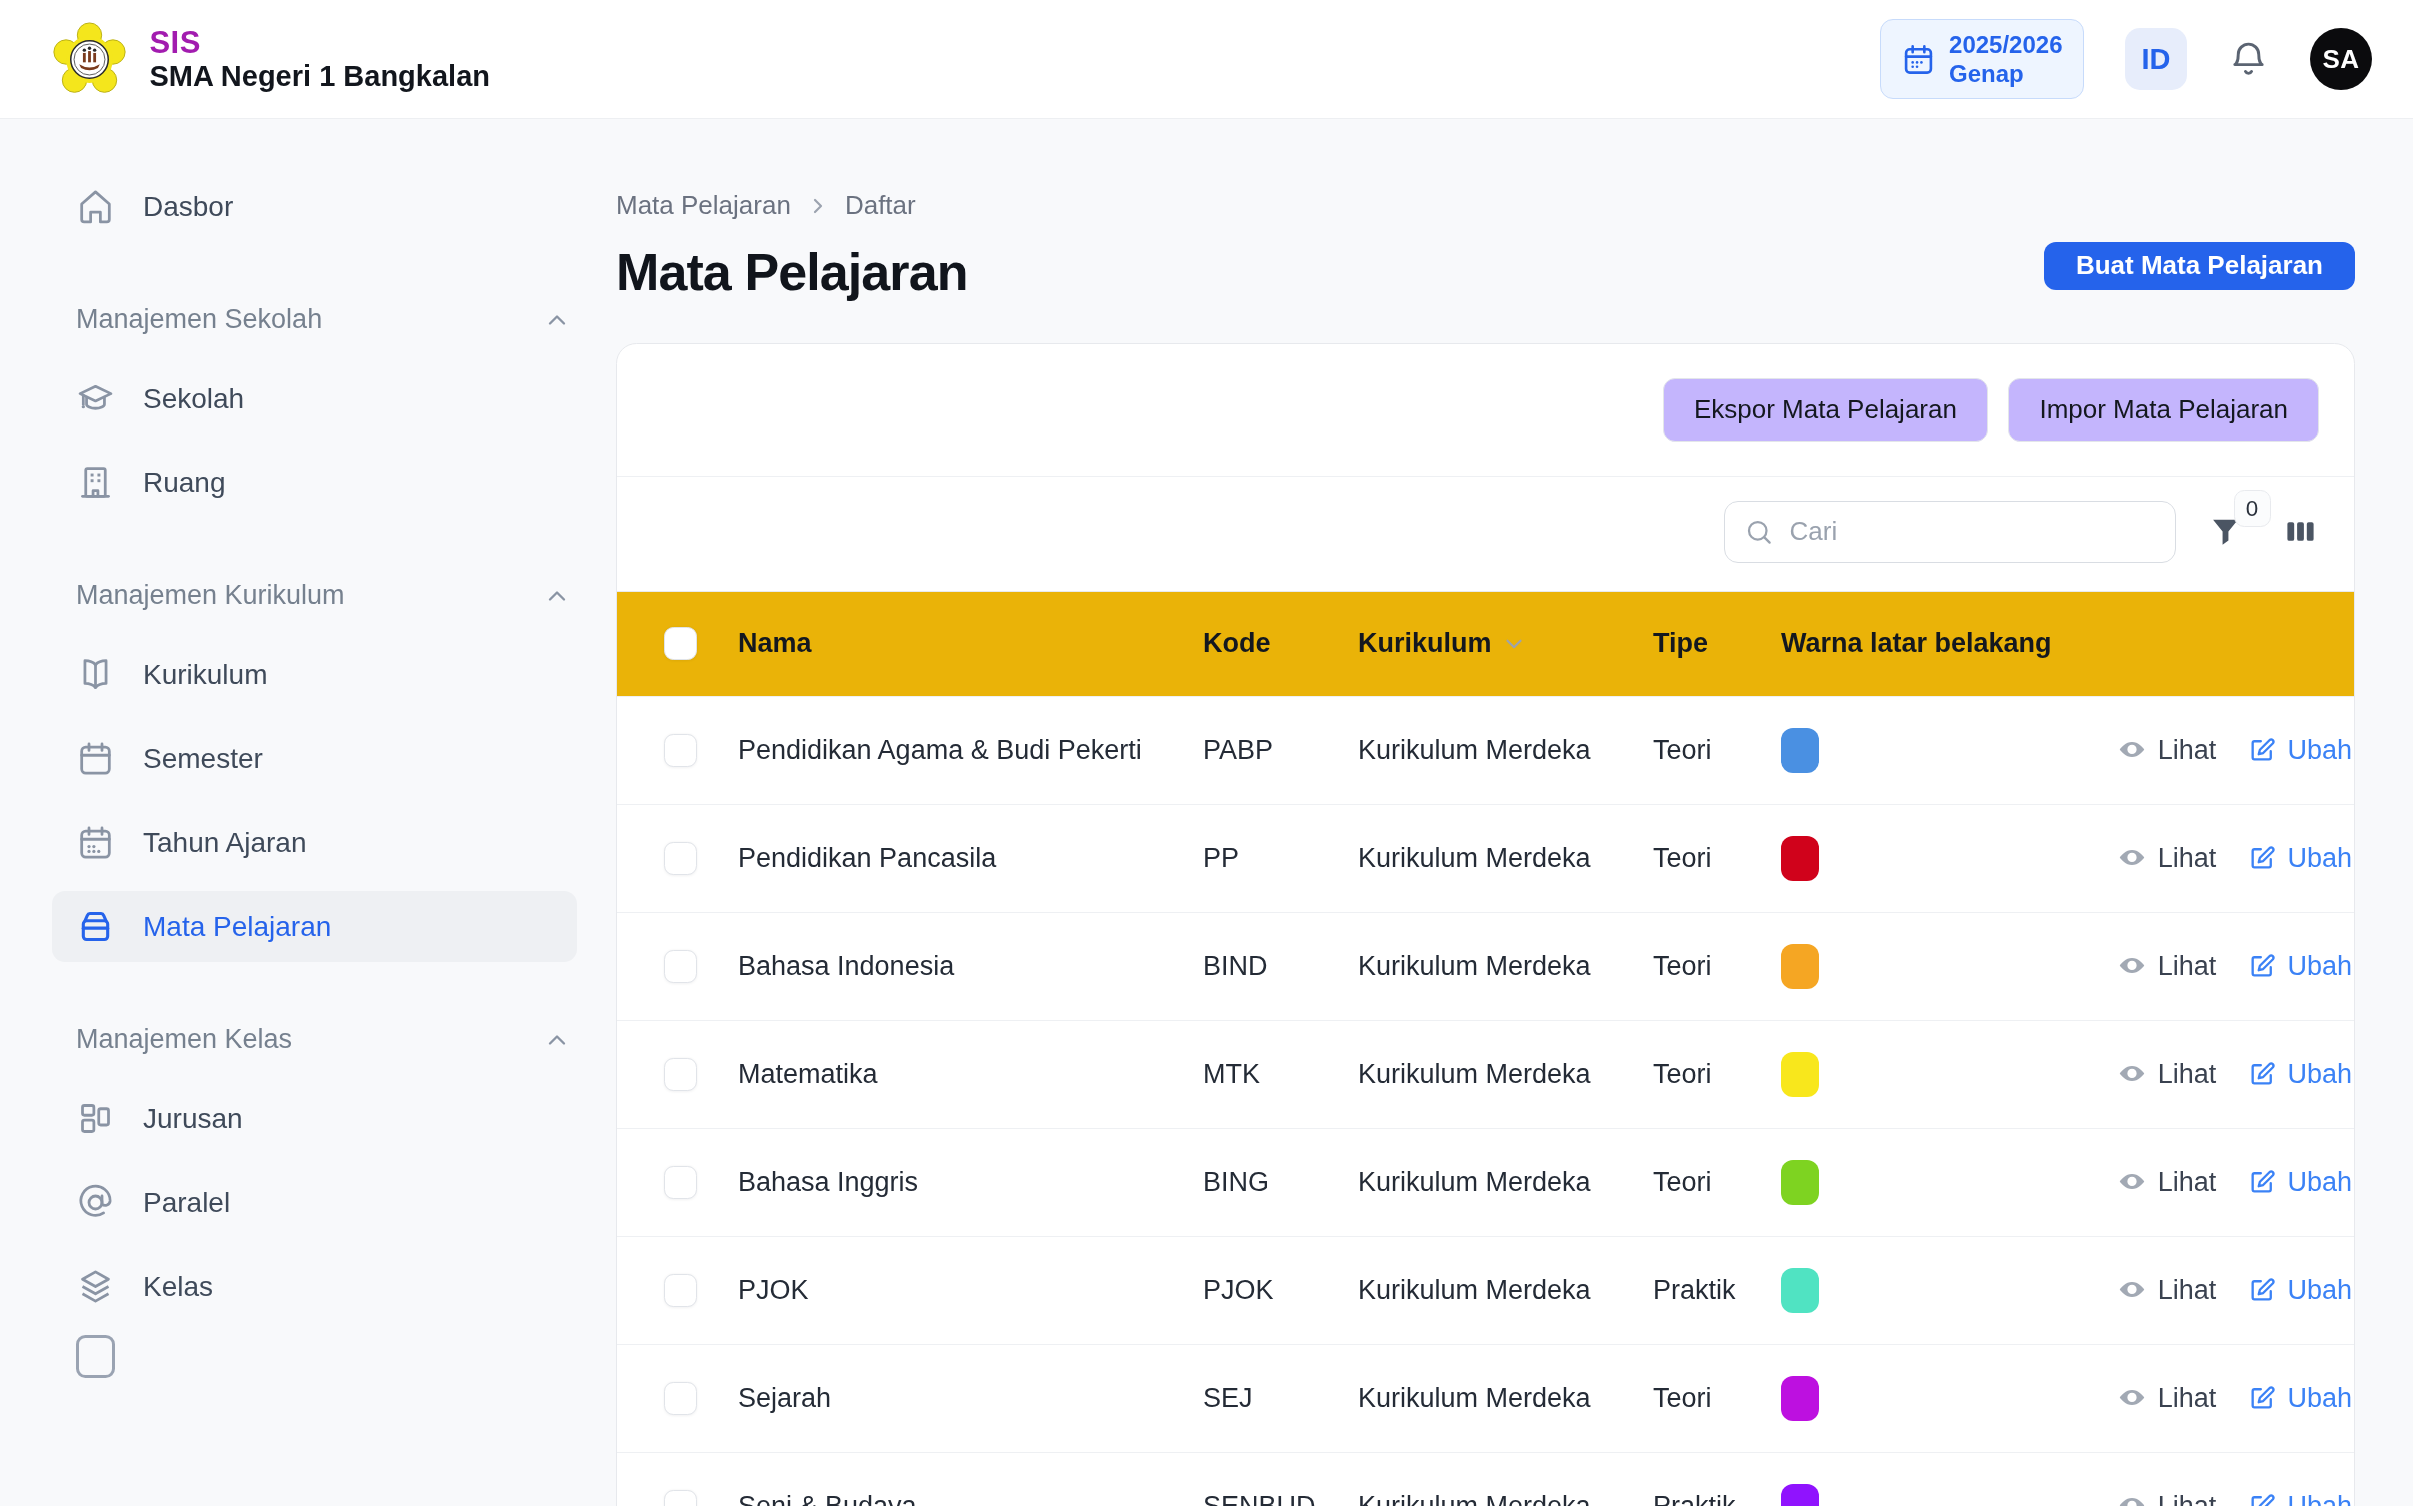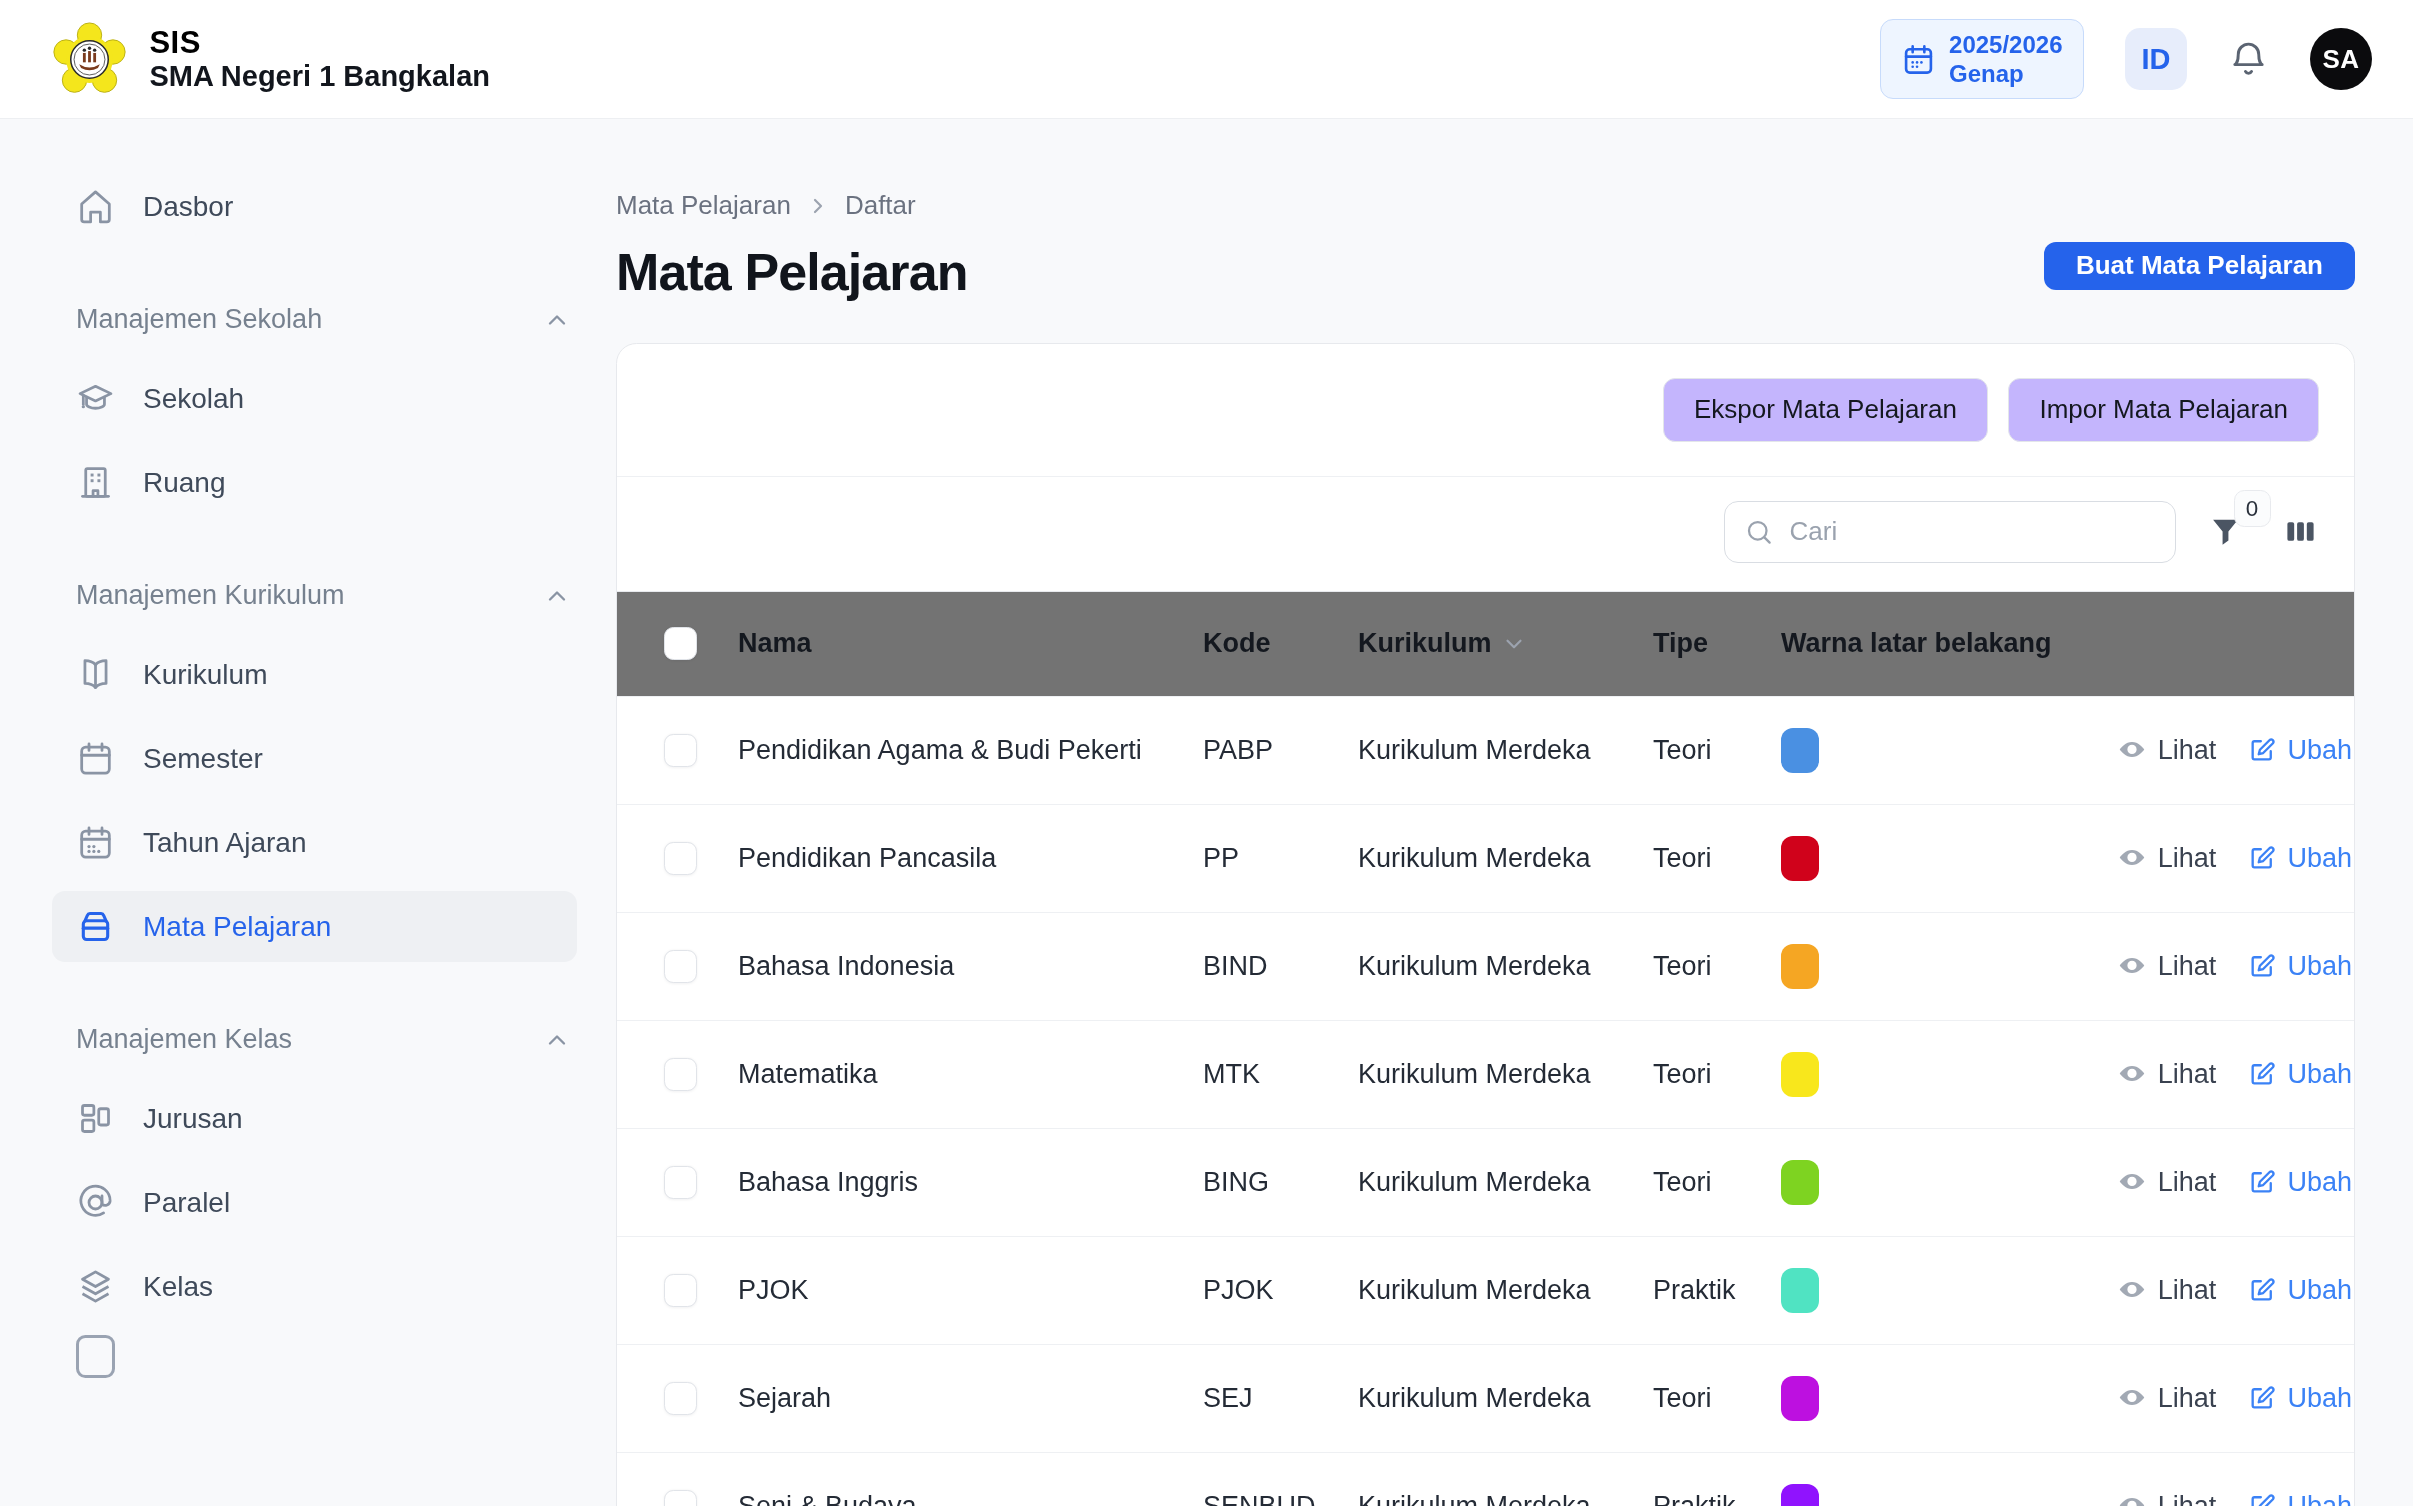--- a/index.html
+++ b/index.html
@@ -13,21 +13,21 @@
 
   
   .topbar {
     height:119px; background:#ffffff; border-bottom:1.9px solid #edeff2;
     display:flex; align-items:center; justify-content:space-between;
     padding:0 41px 0 52px;
   }
   .brand { display:flex; align-items:center; gap:22.4px; }
   .logo { width:75px; height:75px; }
   .brand-text { line-height:1.15; }
-  .app-name { font-size:31px; font-weight:700; color:#000000; letter-spacing:0.5px; }
+  .app-name { font-size:31px; font-weight:700; color:#a21caf; letter-spacing:0.5px; }
   .school-name { font-size:29px; font-weight:700; color:#12161d; }
   .topbar-right { display:flex; align-items:center; gap:41px; }
   .year-pill {
     display:flex; align-items:center; gap:13px;
     background:#eef5ff; border:1.9px solid #c7dbfb; border-radius:13px;
     padding:9.3px 20.5px; cursor:pointer;
   }
   .year-pill .cal { color:#2563eb; }
   .year-text { font-size:24px; line-height:1.22; font-weight:600; color:#2563eb; }
   .lang-btn {
@@ -101,21 +101,21 @@
   .filter-wrap { position:relative; cursor:pointer; color:#4b5563; margin-right:7.5px; }
   .filter-badge {
     position:absolute; top:-24px; right:-28px; min-width:37px; height:37px;
     background:#fbfcfd; border:1.9px solid #e8eaee; border-radius:10.3px;
     font-size:22.4px; color:#2a313c; display:flex; align-items:center; justify-content:center; padding:0 7.5px;
   }
   .columns-btn { color:#4b5563; cursor:pointer; background:none; border:none; }
 
   
   .tbl-head {
-    display:flex; align-items:center; height:105px; background:#737373;
+    display:flex; align-items:center; height:105px; background:#eab308;
     border-top:1.9px solid #e8eaee; font-size:27px; font-weight:700; color:#14181f;
   }
   .tbl-row {
     display:flex; align-items:center; height:108px; border-top:1.9px solid #eef0f3;
     font-size:27px; color:#242b36; background:#fff;
   }
   .c-check { width:121px; padding-left:47px; flex-shrink:0; }
   .c-name  { width:465px; flex-shrink:0; }
   .c-code  { width:155px; flex-shrink:0; }
   .c-curr  { width:295px; flex-shrink:0; display:flex; align-items:center; gap:9.3px; }

